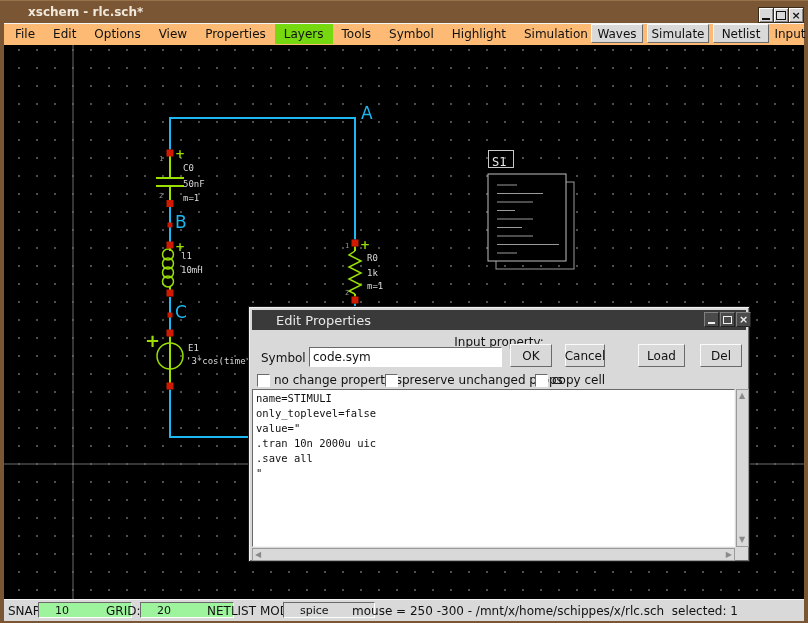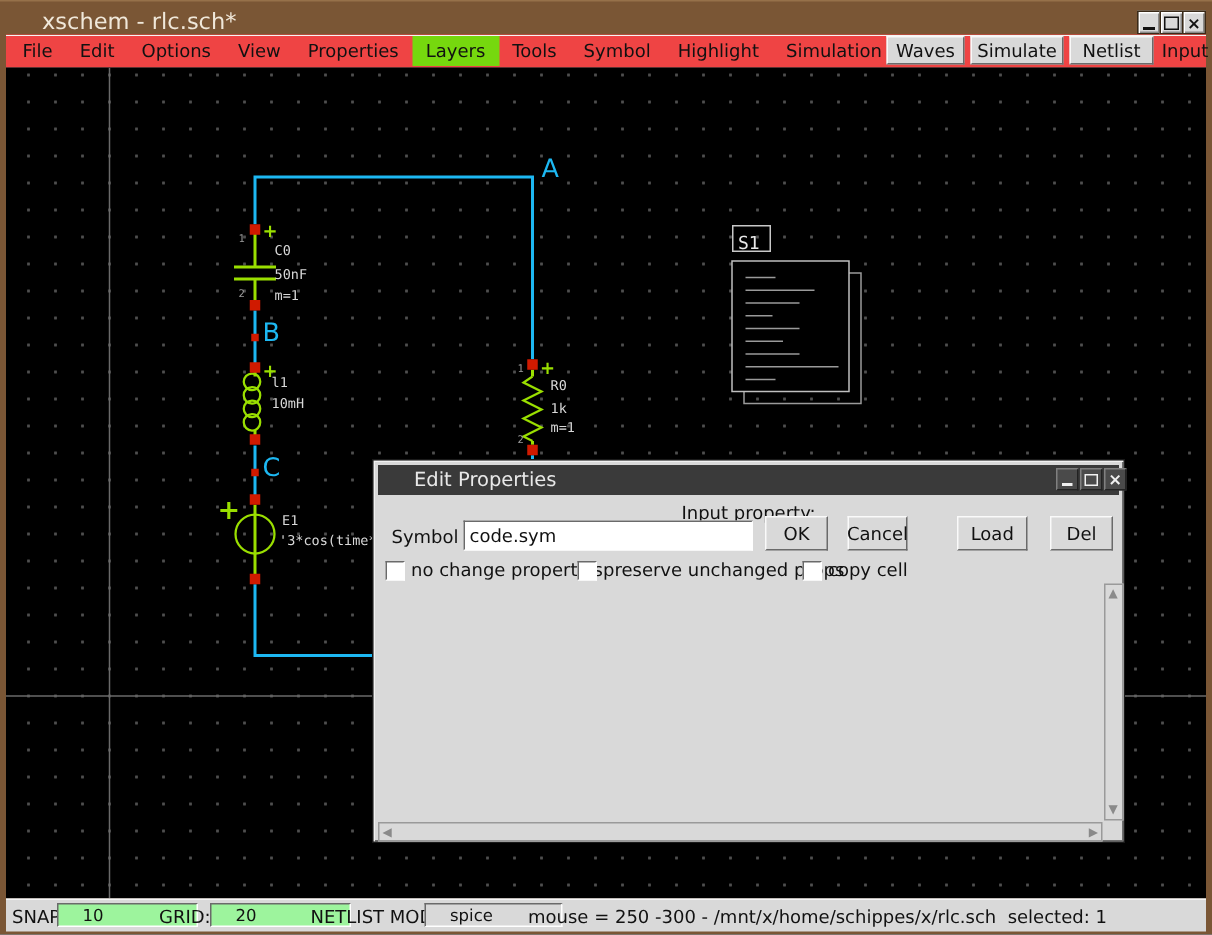--- a/index.html
+++ b/index.html
@@ -2,30 +2,30 @@
 <html><head>
 <meta charset="utf-8">
 <style>
   html,body{margin:0;padding:0;}
   body{width:808px;height:623px;position:relative;overflow:hidden;
        font-family:"DejaVu Sans",sans-serif;-webkit-font-smoothing:antialiased;}
   .frame{position:absolute;inset:0;background:#7a5635;border-top:1px solid #96714a;}
 
   
   .titlebar{position:absolute;left:0;top:0;width:808px;height:22px;}
-  .titlebar .title{position:absolute;left:28px;top:4px;font-size:15px;color:#f0e8da;}
+  .titlebar .title{position:absolute;left:28px;top:4px;font-size:12px;color:#f0e8da;font-weight:bold;}
   .winbtn{position:absolute;top:6px;width:14px;height:14px;background:#d9d9d9;
           border:1px solid #3a2a18;box-shadow:inset 1px 1px 0 #fff,inset -1px -1px 0 #8a8a8a;
           display:flex;align-items:center;justify-content:center;}
   .glyph-min{width:8px;height:2px;background:#111;margin-top:8px;}
   .glyph-max{width:8px;height:7px;border:1.5px solid #111;}
   .glyph-close{font-size:11px;font-weight:bold;color:#111;line-height:1;}
 
   
-  .menubar{position:absolute;left:4px;top:22px;width:800px;height:22px;background:#ef4444;
+  .menubar{position:absolute;left:4px;top:22px;width:800px;height:22px;background:#fdba74;
            border-bottom:1px solid #808080;box-shadow:inset 0 1px 0 #f5f5f5;}
   .menus{display:flex;align-items:center;height:22px;padding-left:2px;}
   .menu-item{font-size:12px;color:#111;padding:3px 9px;}
   .menu-item.hl{background:#76d80e;}
   .mbtn{position:absolute;top:1px;height:19px;background:#d9d9d9;border:1px solid #6a6a6a;
         border-top-color:#f8f8f8;border-left-color:#f8f8f8;font-size:12px;color:#111;
         display:flex;align-items:center;justify-content:center;box-sizing:border-box;}
   .help-item{position:absolute;top:1px;left:770px;width:32px;height:19px;font-size:12px;color:#111;
         display:flex;align-items:center;justify-content:center;}
 
@@ -248,20 +248,28 @@
     <div class="pbtn" style="left:389px;width:47px;">Load</div>
     <div class="pbtn" style="left:451px;width:42px;">Del</div>
 
     <span class="cbox" style="left:8px;"></span>
     <span class="clabel" style="left:25px;">no change properties</span>
     <span class="cbox" style="left:136px;"></span>
     <span class="clabel" style="left:153px;">preserve unchanged props</span>
     <span class="cbox" style="left:286px;"></span>
     <span class="clabel" style="left:303px;">copy cell</span>
 
+    <div class="textwrap">
+      <textarea spellcheck="false" style="">name=STIMULI
+only_toplevel=false
+value="
+.tran 10n 2000u uic
+.save all
+"</textarea>
+    </div>
 
     <div class="vscroll">
       <span class="sarrow" style="left:2px;top:2px;">▲</span>
       <span class="sarrow" style="left:2px;bottom:2px;">▼</span>
     </div>
     <div class="hscroll">
       <span class="sarrow" style="left:2px;top:2px;">◀</span>
       <span class="sarrow" style="right:2px;top:2px;">▶</span>
     </div>
   </div>

